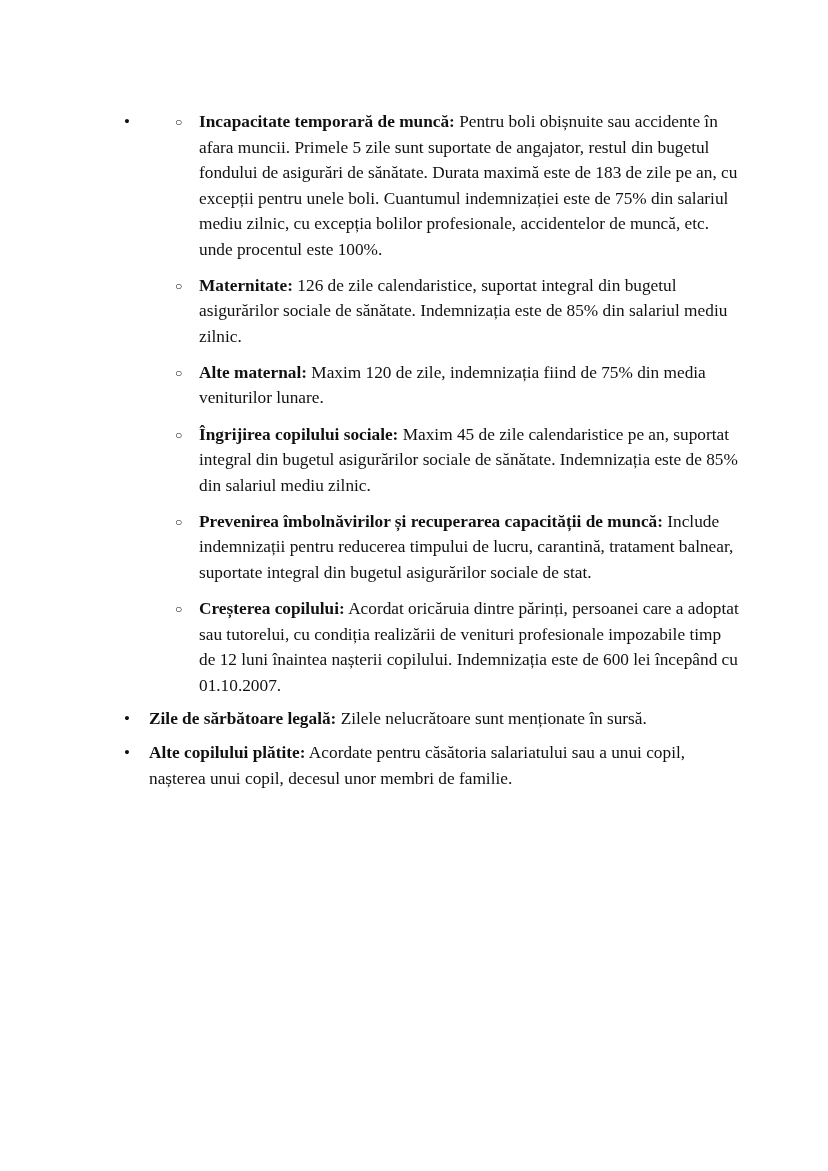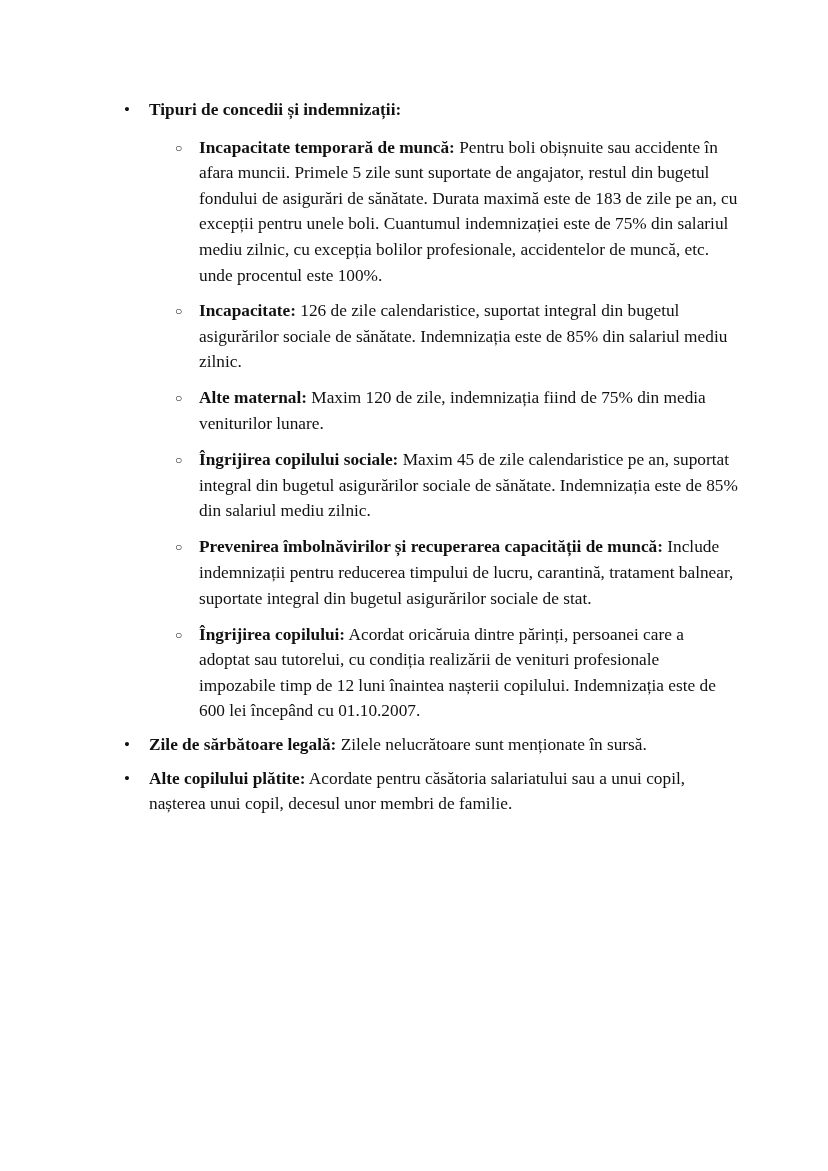--- a/index.html
+++ b/index.html
@@ -14,45 +14,44 @@
   ul.l2 > li > .bul { position:absolute; left:-24px; top:1px; font-size:12px; }
   b { font-weight:bold; }
 </style>
 </head>
 <body>
 
 <div class="page">
   <ul class="l1">
     <li>
       <span class="bul">•</span>
-      <b>Tipuri de concedii și indemnizații:</b>
       <ul class="l2">
         <li style="margin-bottom:10px">
           <span class="bul">○</span>
           <b>Incapacitate temporară de muncă:</b><span> Pentru boli obișnuite sau accidente în afara muncii. Primele 5 zile sunt suportate de angajator, restul din bugetul fondului de asigurări de sănătate. Durata maximă este de 183 de zile pe an, cu excepții pentru unele boli. Cuantumul indemnizației este de 75% din salariul mediu zilnic, cu excepția bolilor profesionale, accidentelor de muncă, etc. unde procentul este 100%.</span>
         </li>
         <li>
           <span class="bul">○</span>
-          <b>Incapacitate:</b><span> 126 de zile calendaristice, suportat integral din bugetul asigurărilor sociale de sănătate. Indemnizația este de 85% din salariul mediu zilnic.</span>
+          <b>Maternitate:</b><span> 126 de zile calendaristice, suportat integral din bugetul asigurărilor sociale de sănătate. Indemnizația este de 85% din salariul mediu zilnic.</span>
         </li>
         <li>
           <span class="bul">○</span>
           <b>Alte maternal:</b><span> Maxim 120 de zile, indemnizația fiind de 75% din media veniturilor lunare.</span>
         </li>
         <li>
           <span class="bul">○</span>
           <b>Îngrijirea copilului sociale:</b><span> Maxim 45 de zile calendaristice pe an, suportat integral din bugetul asigurărilor sociale de sănătate. Indemnizația este de 85% din salariul mediu zilnic.</span>
         </li>
         <li>
           <span class="bul">○</span>
           <b>Prevenirea îmbolnăvirilor și recuperarea capacității de muncă:</b><span> Include indemnizații pentru reducerea timpului de lucru, carantină, tratament balnear, suportate integral din bugetul asigurărilor sociale de stat.</span>
         </li>
         <li style="margin-bottom:0">
           <span class="bul">○</span>
-          <b>Îngrijirea copilului:</b><span> Acordat oricăruia dintre părinți, persoanei care a adoptat sau tutorelui, cu condiția realizării de venituri profesionale impozabile timp de 12 luni înaintea nașterii copilului. Indemnizația este de 600 lei începând cu 01.10.2007.</span>
+          <b>Creșterea copilului:</b><span> Acordat oricăruia dintre părinți, persoanei care a adoptat sau tutorelui, cu condiția realizării de venituri profesionale impozabile timp de 12 luni înaintea nașterii copilului. Indemnizația este de 600 lei începând cu 01.10.2007.</span>
         </li>
       </ul>
     </li>
     <li>
       <span class="bul">•</span>
       <b>Zile de sărbătoare legală:</b><span> Zilele nelucrătoare sunt menționate în sursă.</span>
     </li>
     <li>
       <span class="bul">•</span>
       <b>Alte copilului plătite:</b><span> Acordate pentru căsătoria salariatului sau a unui copil, nașterea unui copil, decesul unor membri de familie.</span>

